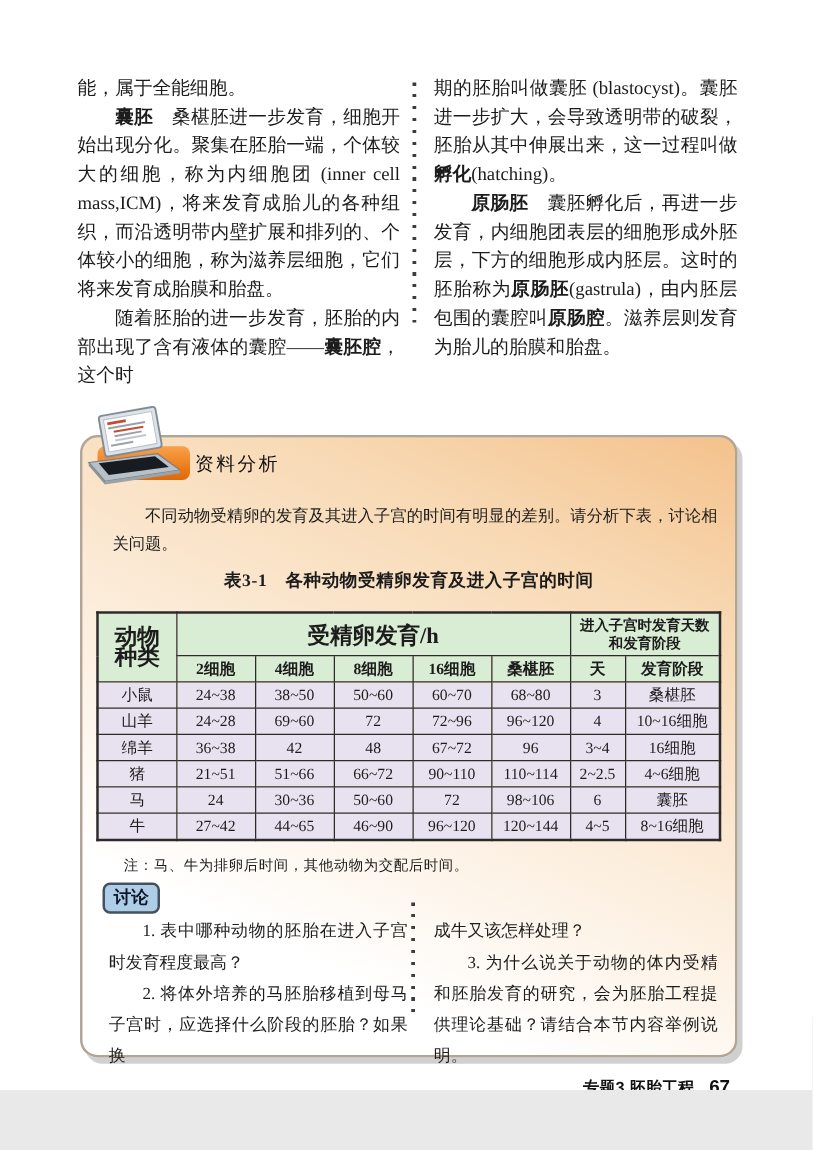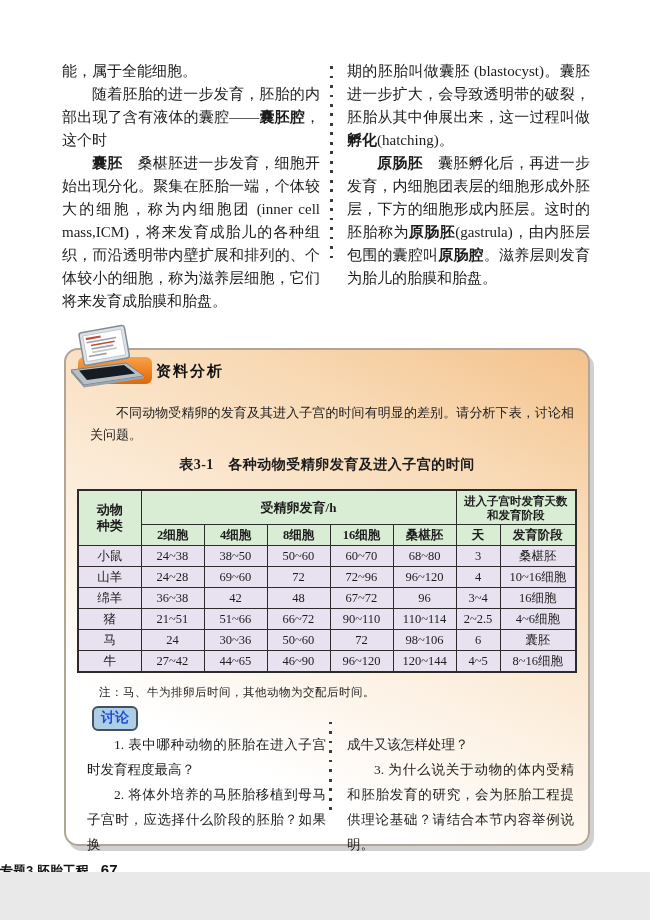--- a/index.html
+++ b/index.html
@@ -21,62 +21,62 @@
   
   .material-box{
     position:absolute;left:64px;top:348px;width:522px;height:494px;
     border:2px solid #b3a595;border-radius:14px;
     background:linear-gradient(205deg,#f4c28c 0%,#f8d9b4 22%,#fceedd 52%,#ffffff 78%);
     box-shadow:4px 5px 0 rgba(150,150,150,0.45);
   }
   .tab-orange{position:absolute;left:12px;top:7px;width:74px;height:27px;border-radius:6px;
     background:linear-gradient(180deg,#f7a24c 0%,#ec7712 70%,#d96a0e 100%);}
   .laptop{position:absolute;left:0px;top:-26px;width:84px;height:64px;}
-  .ma-title{position:absolute;left:90px;top:12px;font-weight:bold;font-size:15px;letter-spacing:2px;color:#111;}
+  .ma-title{position:absolute;left:90px;top:12px;font-weight:normal;font-size:15px;letter-spacing:2px;color:#111;}
   .ma-intro{position:absolute;left:20px;top:48px;width:484px;margin:4px;
     font-size:13px;line-height:22px;text-align:justify;text-indent:2em;}
   .tbl-title{position:absolute;left:0;width:100%;top:106px;text-align:center;
     font-weight:bold;font-size:14px;letter-spacing:0.5px;}
   
   .data-table{position:absolute;left:11px;top:139px;width:498px;
     border-collapse:collapse;table-layout:fixed;border:2px solid #2b2b2b;}
   .data-table th,.data-table td{border:1px solid #2b2b2b;text-align:center;padding:0;overflow:hidden;}
   .data-table th{background:#d9ecd4;font-weight:bold;}
   .data-table td{background:#e8e1ef;height:20px;font-size:12.5px;}
-  .hrow1 th{height:33px;font-size:13px;}
+  .hrow1 th{height:33px;font-size:18px;}
   .hrow2 th{height:20px;font-size:12.5px;}
   .c-animal span{display:inline-block;width:2.3em;line-height:16px;}
   .c-uterus{font-size:11.5px !important;line-height:14px;padding:0 2px !important;}
   .note{position:absolute;left:20px;top:322px;margin:13px;font-size:11.5px;letter-spacing:0.5px;}
   
-  .disc-label{position:absolute;left:26px;top:356px;background:#aecde6;border:2px solid #44525f;
-    border-radius:6px;padding:1px 7px 2px;font-weight:bold;font-size:14px;color:#1d4ed8;}
+  .disc-label{position:absolute;left:16px;top:356px;background:#aecde6;border:2px solid #44525f;
+    border-radius:6px;padding:1px 7px 2px;font-weight:bold;font-size:14px;color:#0f172a;}
   .disc-col{position:absolute;top:382px;}
   .disc-left{left:21px;width:239px;}
   .disc-right{left:281px;width:227px;}
   .disc-col p{margin:0;font-size:13.5px;line-height:25px;text-align:justify;}
   .disc-col p.indent{text-indent:2em;}
   .divider-disc{left:263px;top:372px;height:92px;position:absolute;width:3px;
     background:repeating-linear-gradient(to bottom,#3c3c3c 0 2.5px,transparent 2.5px 9.5px);}
   
-  .footer-text{position:absolute;top:861px;left:0;width:584px;
+  .footer-text{position:absolute;top:861px;left:0;width:584px;text-align:right;
     font-family:"Liberation Sans","DejaVu Sans",sans-serif;font-size:13px;font-weight:bold;color:#111;}
   .footer-page{font-size:15px;margin-left:12px;}
   .footer-line{position:absolute;left:447px;top:884px;width:173px;height:2.5px;background:#1a1a1a;}
   .footer-block{position:absolute;left:589px;top:874px;width:61px;height:11px;background:#541645;}
 </style>
 </head>
 <body>
 
 <div class="page">
 
   <div class="article-col article-left">
       <p><span>能，属于全能细胞。</span></p>
+      <p class="indent"><span class="term">囊胚</span><span>　桑椹胚进一步发育，细胞开始出现分化。聚集在胚胎一端，个体较大的细胞，称为内细胞团 (inner cell mass,ICM)，将来发育成胎儿的各种组织，而沿透明带内壁扩展和排列的、个体较小的细胞，称为滋养层细胞，它们将来发育成胎膜和胎盘。</span></p>
       <p class="indent"><span>随着胚胎的进一步发育，胚胎的内部出现了含有液体的囊腔——</span><span class="term">囊胚腔</span><span>，这个时</span></p>
-      <p class="indent"><span class="term">囊胚</span><span>　桑椹胚进一步发育，细胞开始出现分化。聚集在胚胎一端，个体较大的细胞，称为内细胞团 (inner cell mass,ICM)，将来发育成胎儿的各种组织，而沿透明带内壁扩展和排列的、个体较小的细胞，称为滋养层细胞，它们将来发育成胎膜和胎盘。</span></p>
     </div>
   <div class="v-dots divider-top"></div>
   <div class="article-col article-right">
       <p><span>期的胚胎叫做囊胚 (blastocyst)。囊胚进一步扩大，会导致透明带的破裂，胚胎从其中伸展出来，这一过程叫做</span><span class="term">孵化</span><span>(hatching)。</span></p>
       <p class="indent"><span class="term">原肠胚</span><span>　囊胚孵化后，再进一步发育，内细胞团表层的细胞形成外胚层，下方的细胞形成内胚层。这时的胚胎称为</span><span class="term">原肠胚</span><span>(gastrula)，由内胚层包围的囊腔叫</span><span class="term">原肠腔</span><span>。滋养层则发育为胎儿的胎膜和胎盘。</span></p>
     </div>
 
   <div class="material-box">
 
     <div class="tab-orange"></div>

